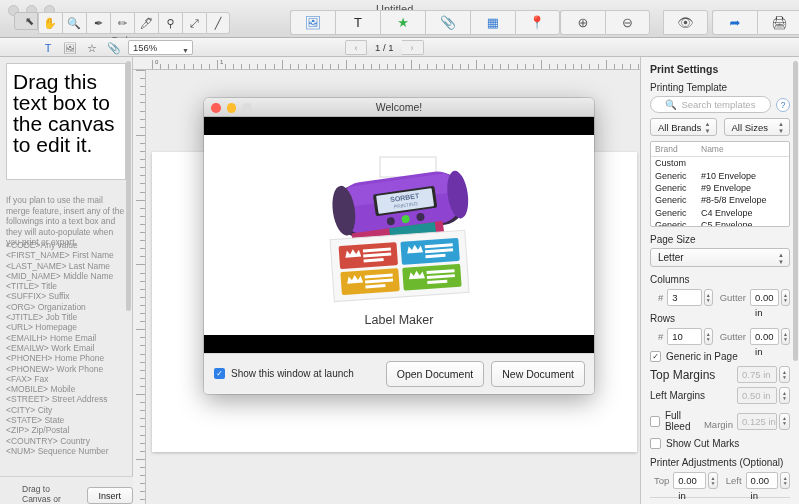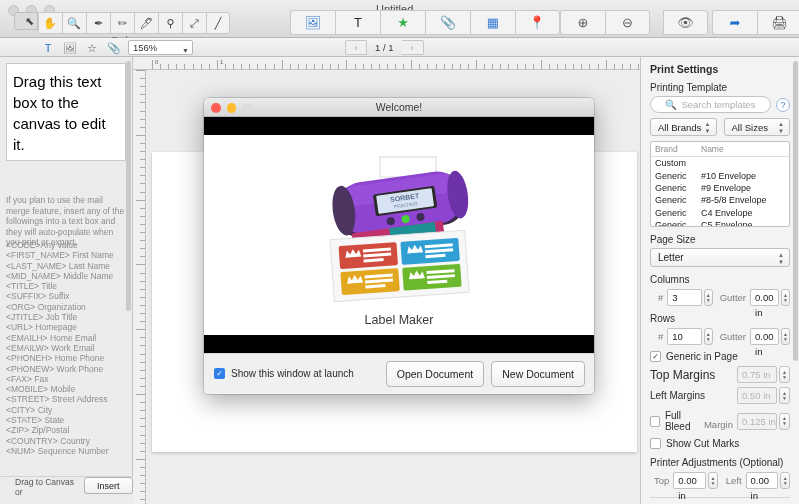--- a/index.html
+++ b/index.html
@@ -72,38 +72,38 @@
   .pgarrow.l{border-radius:2px 0 0 2px;}
   .pgarrow.r{border-radius:0 2px 2px 0;border-left:none;}
   .pgnum { font-size:9.5px; color:#333; padding:0 8px; }
 
   
   .lside {
     position:absolute; left:0; top:57px; width:133px; height:447px;
     background:#ececec; border-right:1px solid #c4c4c4;
   }
   .dragbox {
-    position:absolute; left:6px; top:6px; width:120px; height:98px;
+    position:absolute; left:6px; top:6px; width:120px; height:117px;
     background:#fff; border:1px solid #c9c9c9;
-    font-size:15px; line-height:21px; color:#000; padding:7px 6px;
+    font-size:21px; line-height:21px; color:#000; padding:7px 6px;
     font-weight:400;
   }
   .hint {
     position:absolute; left:6px; top:138px; width:122px;
     font-size:8.5px; line-height:10.5px; color:#8e8e8e;
   }
   .codes {
     position:absolute; left:6px; top:183px; width:125px;
     font-size:8.5px; line-height:10.3px; color:#8e8e8e;
   }
   .codes div { white-space:nowrap; }
   .lbottom {
     position:absolute; left:0; bottom:0; width:133px; height:28px;
     background:#ececec; border-top:1px solid #d2d2d2;
-    display:flex; align-items:flex-start; padding-left:15px; gap:8px;
+    display:flex; align-items:flex-end; padding-left:22px; gap:8px;
   }
   .lbottom .dtxt { font-size:8.5px; color:#555; }
   .insbtn {
     width:56px; height:17px; background:linear-gradient(#fdfdfd,#efefef);
     border:1px solid #b4b4b4; border-radius:3px;
     font-size:9px; color:#222; display:flex; align-items:center; justify-content:center;
   }
   .lscroll {
     position:absolute; right:1px; top:4px; width:5px; height:440px;
   }

